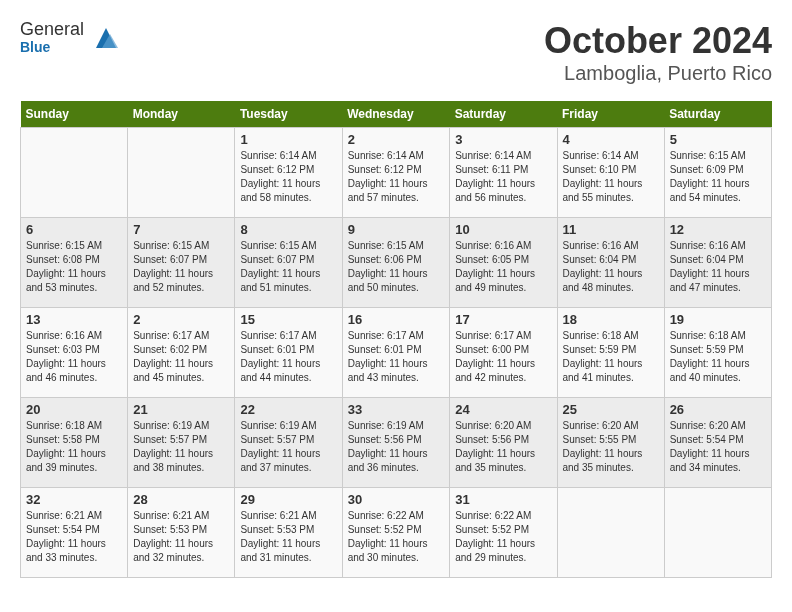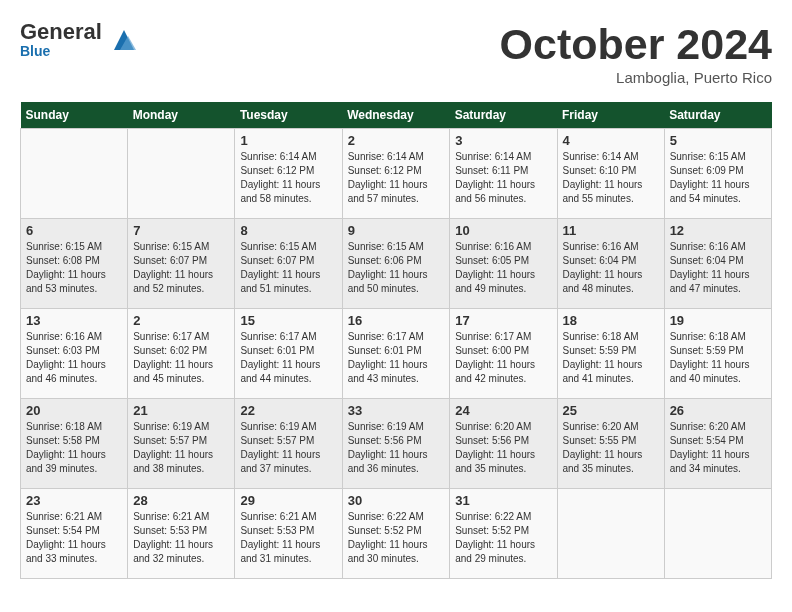--- a/index.html
+++ b/index.html
@@ -19,53 +19,53 @@
     .logo {
       display: flex;
       align-items: center;
     }
     .logo-text {
       display: flex;
       flex-direction: column;
       line-height: 1.1;
     }
     .logo-general {
-      font-size: 22px;
-      font-weight: bold;
+      font-size: 18px;
+      font-weight: normal;
       color: #333;
     }
     .logo-blue {
       font-size: 14px;
       font-weight: bold;
       color: #1a6fae;
     }
     .logo-icon {
       width: 32px;
       height: 32px;
       margin-left: 6px;
     }
     .title-block {
       text-align: right;
     }
     .month-title {
-      font-size: 43px;
+      font-size: 36px;
       font-weight: bold;
       color: #333;
     }
     .location {
-      font-size: 15px;
+      font-size: 20px;
       color: #555;
     }
     table {
       width: 100%;
       border-collapse: collapse;
       font-size: 11px;
     }
     thead tr th {
-      background-color: #14532d;
+      background-color: #4d7c0f;
       color: #fff;
       text-align: left;
       padding: 6px 5px;
       font-size: 12px;
       font-weight: bold;
     }
     tbody tr td {
       border: 1px solid #ccc;
       vertical-align: top;
       padding: 4px 5px;
@@ -288,21 +288,21 @@
         </td>
         <td>
           <div class="day-num">26</div>
           <div class="day-info" style="white-space: pre-line;">Sunrise: 6:20 AM
 Sunset: 5:54 PM
 Daylight: 11 hours and 34 minutes.</div>
         </td>
       </tr>
       <tr>
         <td>
-          <div class="day-num">23</div>
+          <div class="day-num">32</div>
           <div class="day-info" style="white-space: pre-line;">Sunrise: 6:21 AM
 Sunset: 5:54 PM
 Daylight: 11 hours and 33 minutes.</div>
         </td>
         <td>
           <div class="day-num">28</div>
           <div class="day-info" style="white-space: pre-line;">Sunrise: 6:21 AM
 Sunset: 5:53 PM
 Daylight: 11 hours and 32 minutes.</div>
         </td>

